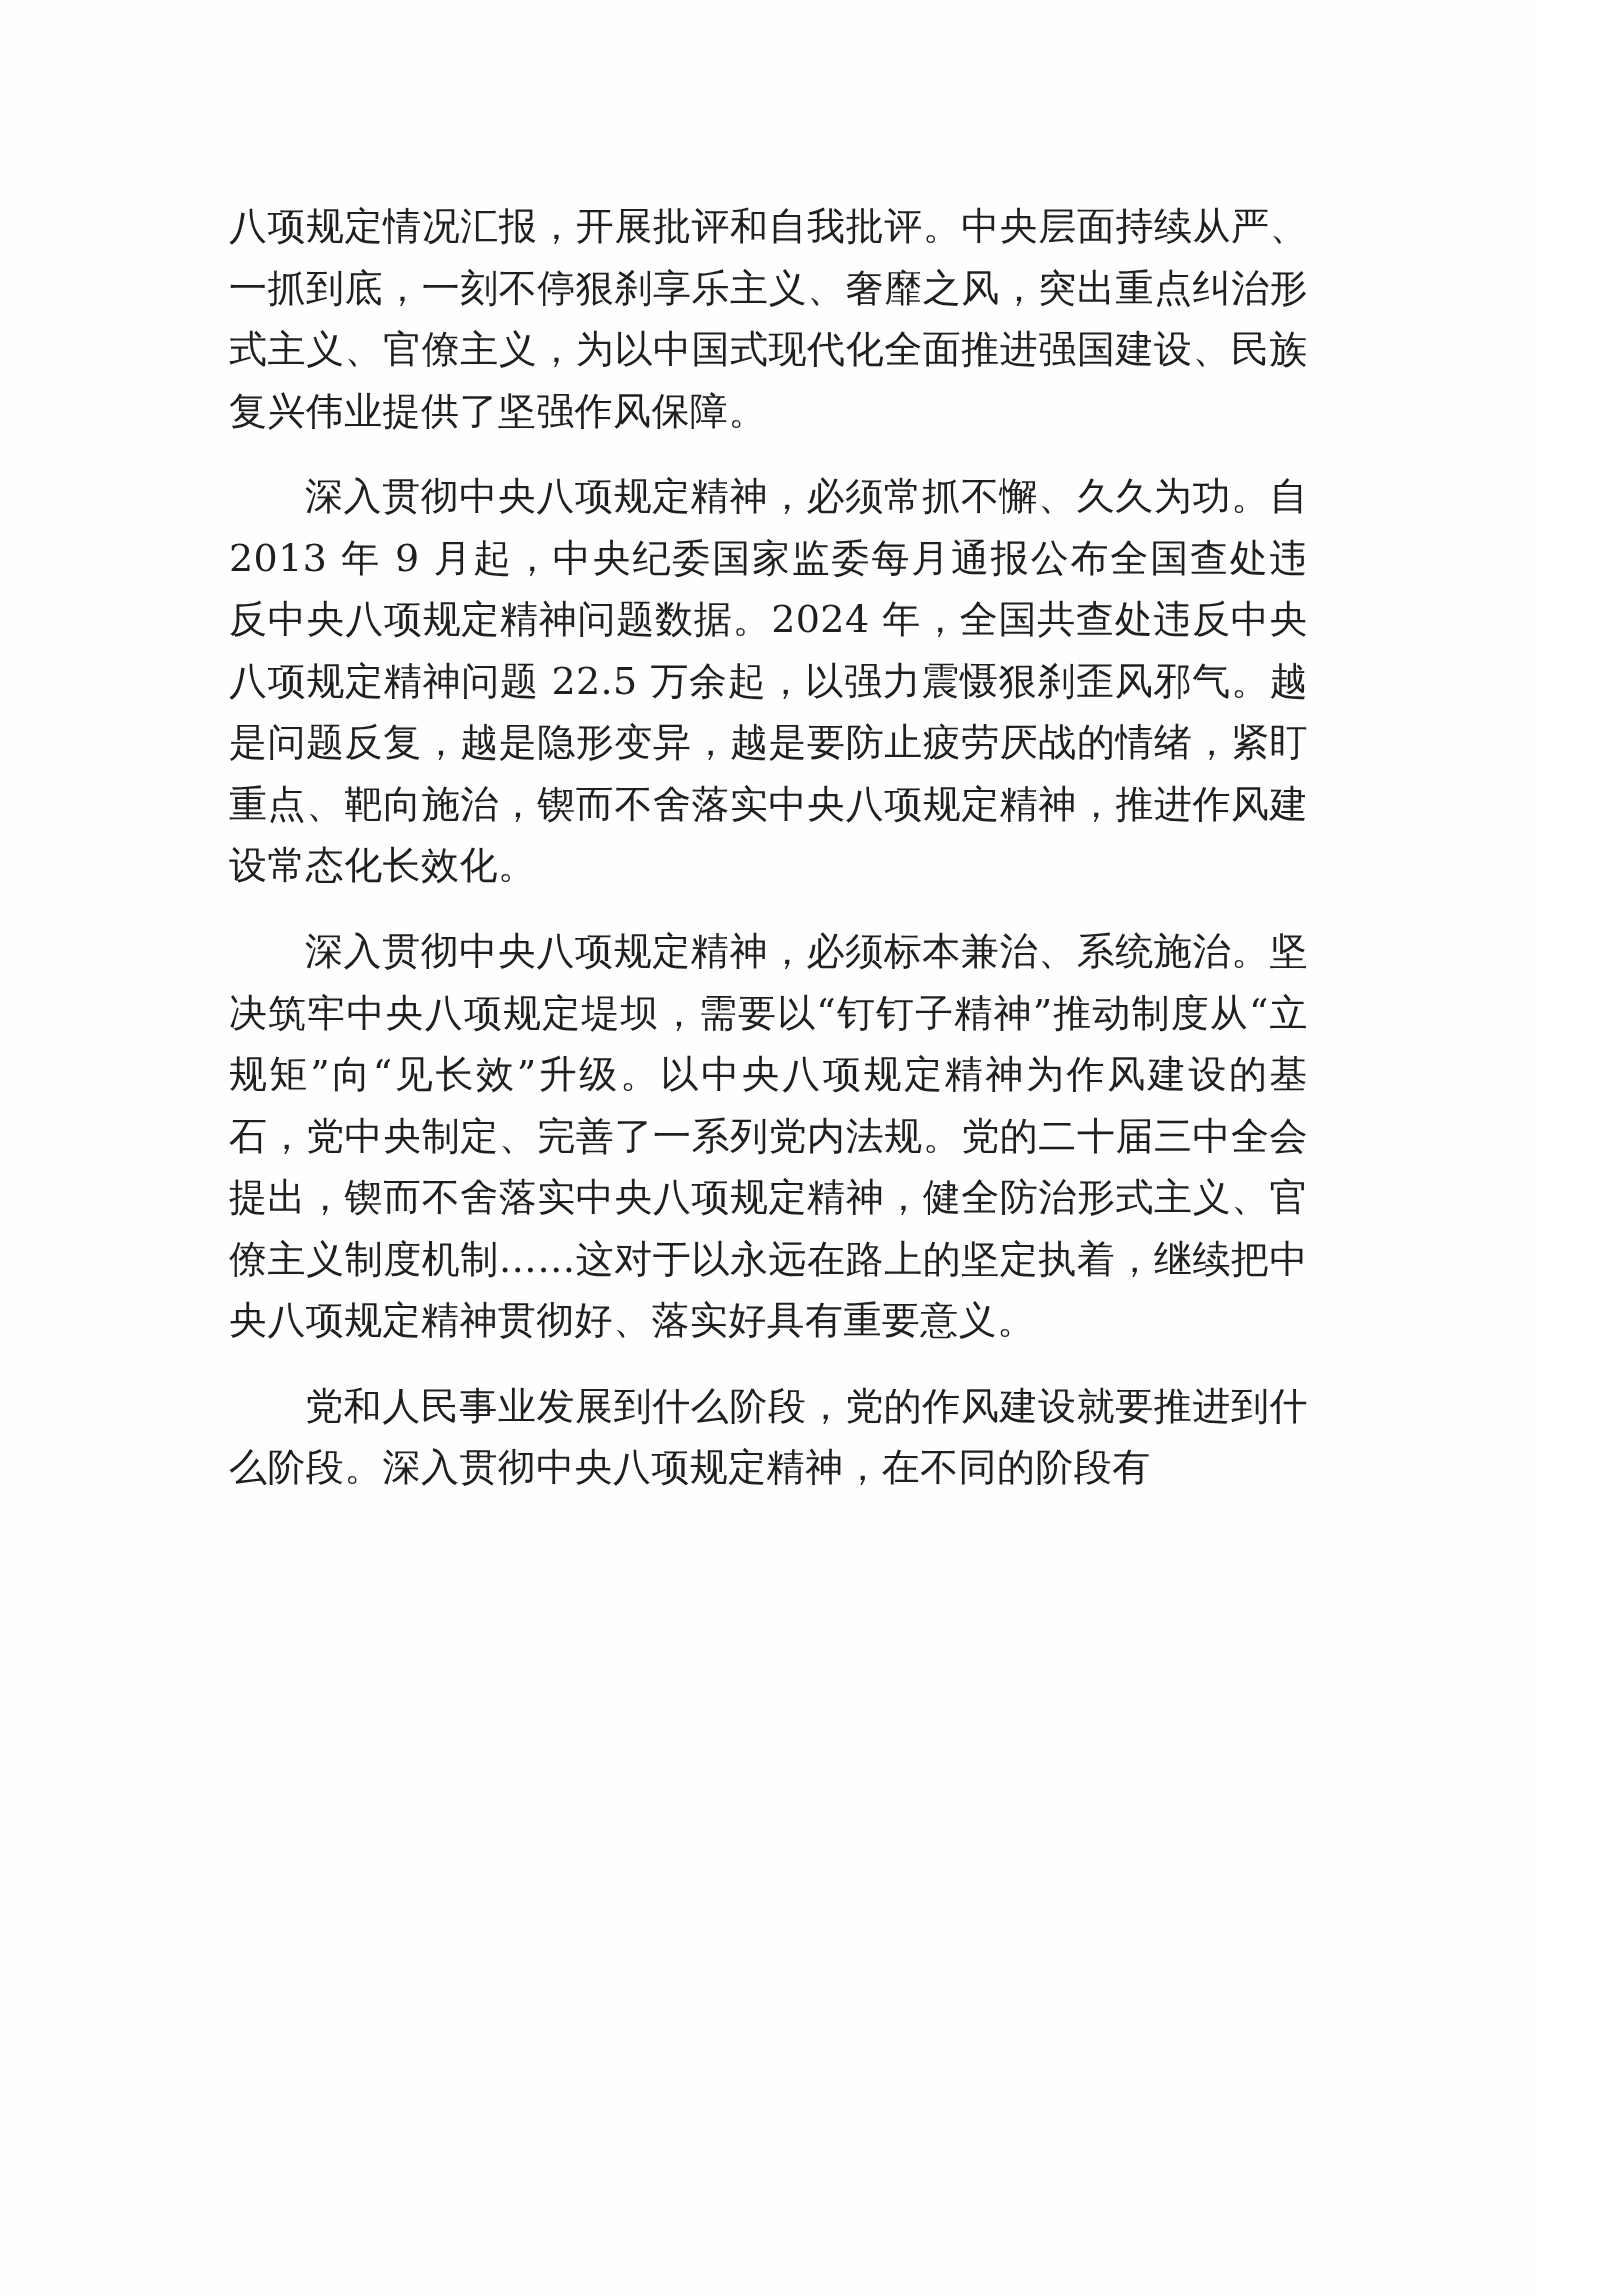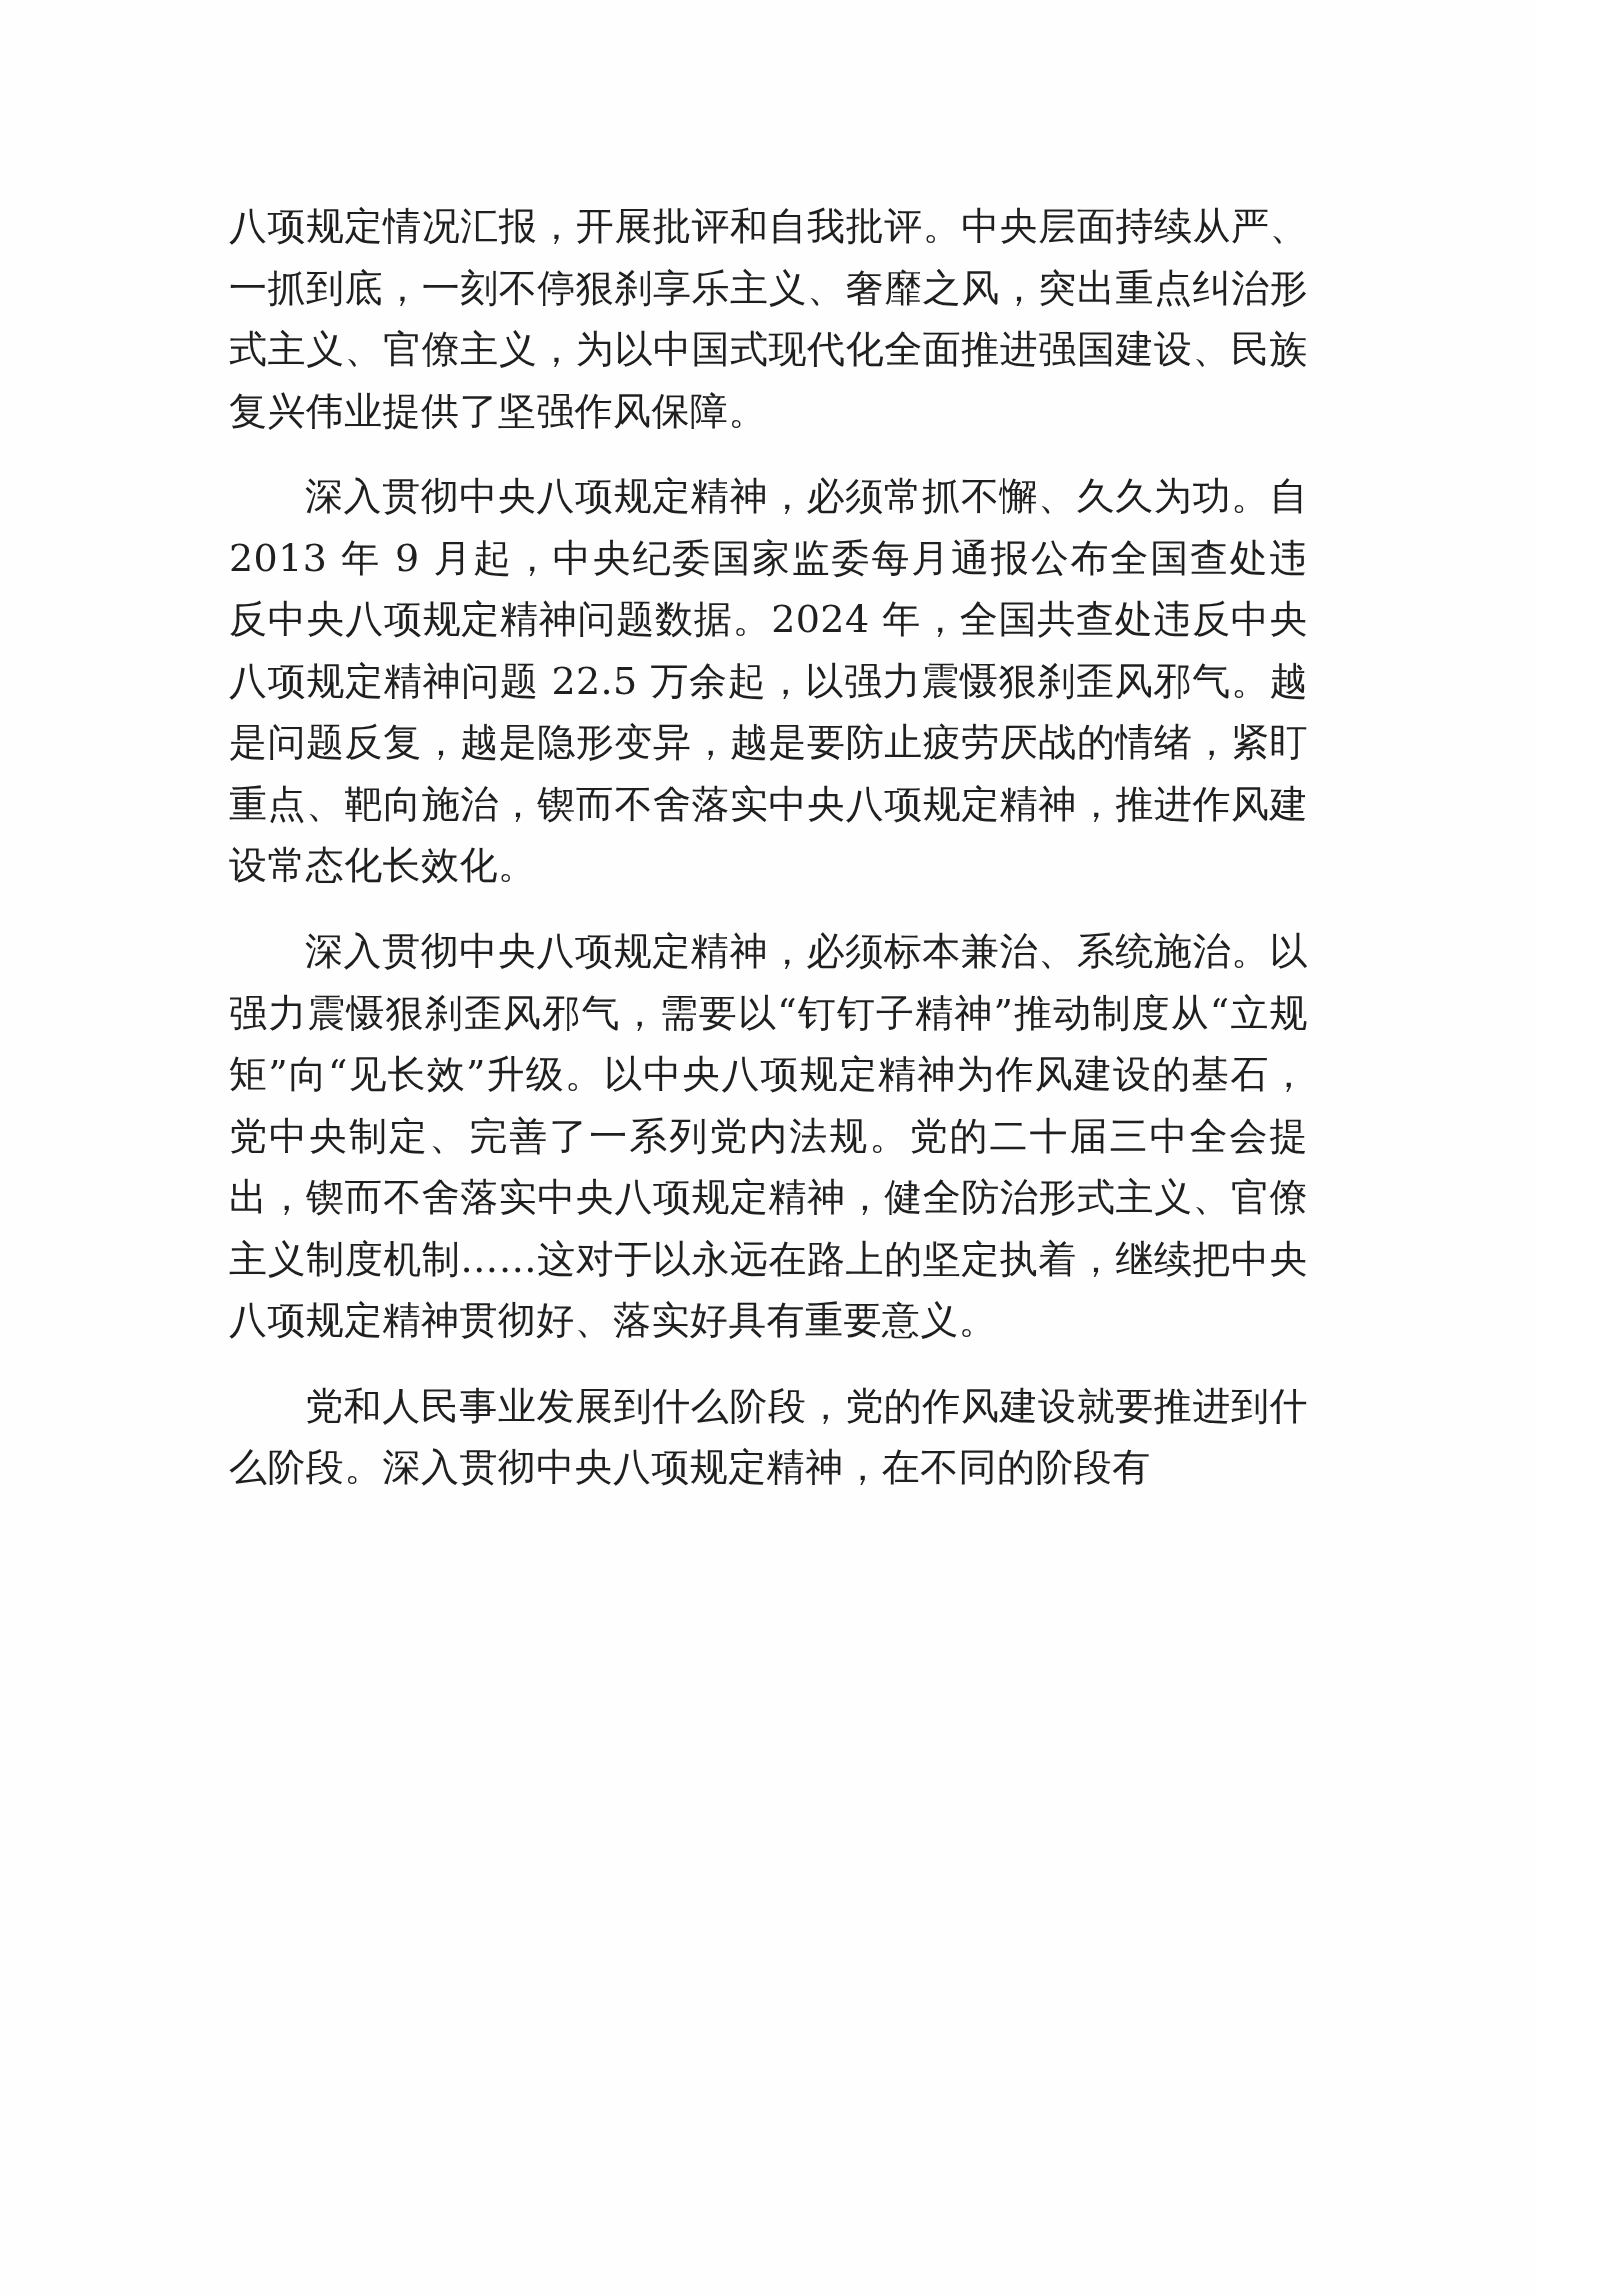--- a/index.html
+++ b/index.html
@@ -42,17 +42,17 @@
     margin-bottom: 0;
   }
 </style>
 </head>
 <body>
 
 <div class="page">
   <div class="doc-body">
     <p class="para">八项规定情况汇报，开展批评和自我批评。中央层面持续从严、一抓到底，一刻不停狠刹享乐主义、奢靡之风，突出重点纠治形式主义、官僚主义，为以中国式现代化全面推进强国建设、民族复兴伟业提供了坚强作风保障。</p>
     <p class="para indent">深入贯彻中央八项规定精神，必须常抓不懈、久久为功。自 2013 年 9 月起，中央纪委国家监委每月通报公布全国查处违反中央八项规定精神问题数据。2024 年，全国共查处违反中央八项规定精神问题 22.5 万余起，以强力震慑狠刹歪风邪气。越是问题反复，越是隐形变异，越是要防止疲劳厌战的情绪，紧盯重点、靶向施治，锲而不舍落实中央八项规定精神，推进作风建设常态化长效化。</p>
-    <p class="para indent">深入贯彻中央八项规定精神，必须标本兼治、系统施治。以强力震慑狠刹歪风邪气，需要以“钉钉子精神”推动制度从“立规矩”向“见长效”升级。以中央八项规定精神为作风建设的基石，党中央制定、完善了一系列党内法规。党的二十届三中全会提出，锲而不舍落实中央八项规定精神，健全防治形式主义、官僚主义制度机制……这对于以永远在路上的坚定执着，继续把中央八项规定精神贯彻好、落实好具有重要意义。</p>
+    <p class="para indent">深入贯彻中央八项规定精神，必须标本兼治、系统施治。坚决筑牢中央八项规定堤坝，需要以“钉钉子精神”推动制度从“立规矩”向“见长效”升级。以中央八项规定精神为作风建设的基石，党中央制定、完善了一系列党内法规。党的二十届三中全会提出，锲而不舍落实中央八项规定精神，健全防治形式主义、官僚主义制度机制……这对于以永远在路上的坚定执着，继续把中央八项规定精神贯彻好、落实好具有重要意义。</p>
     <p class="para indent">党和人民事业发展到什么阶段，党的作风建设就要推进到什么阶段。深入贯彻中央八项规定精神，在不同的阶段有</p>
   </div>
 </div>
 
 
 </body></html>

